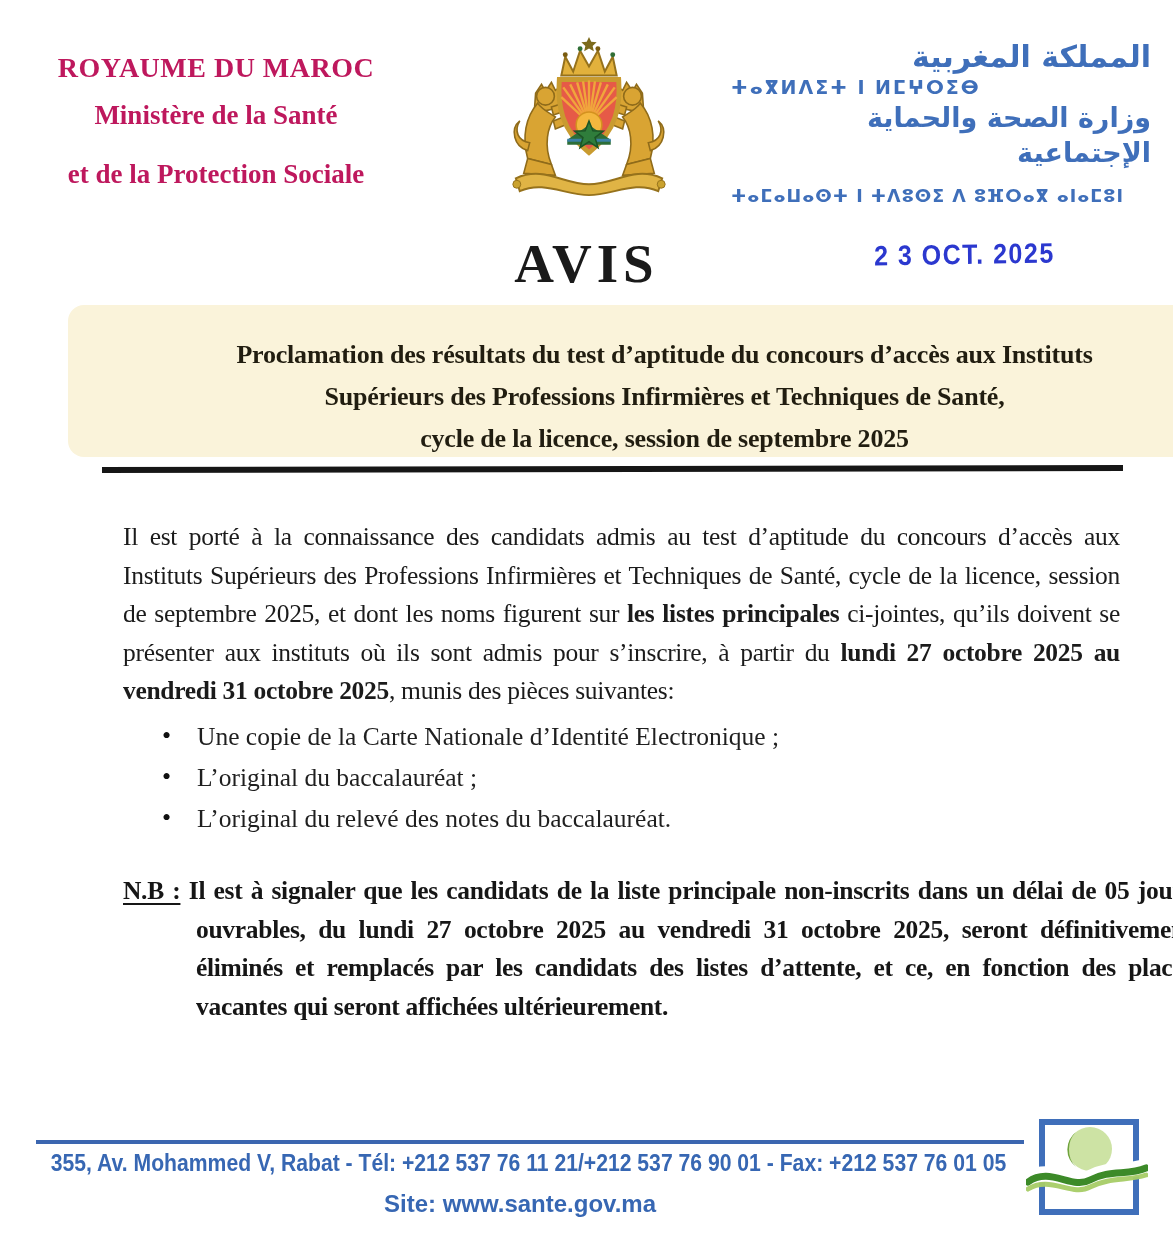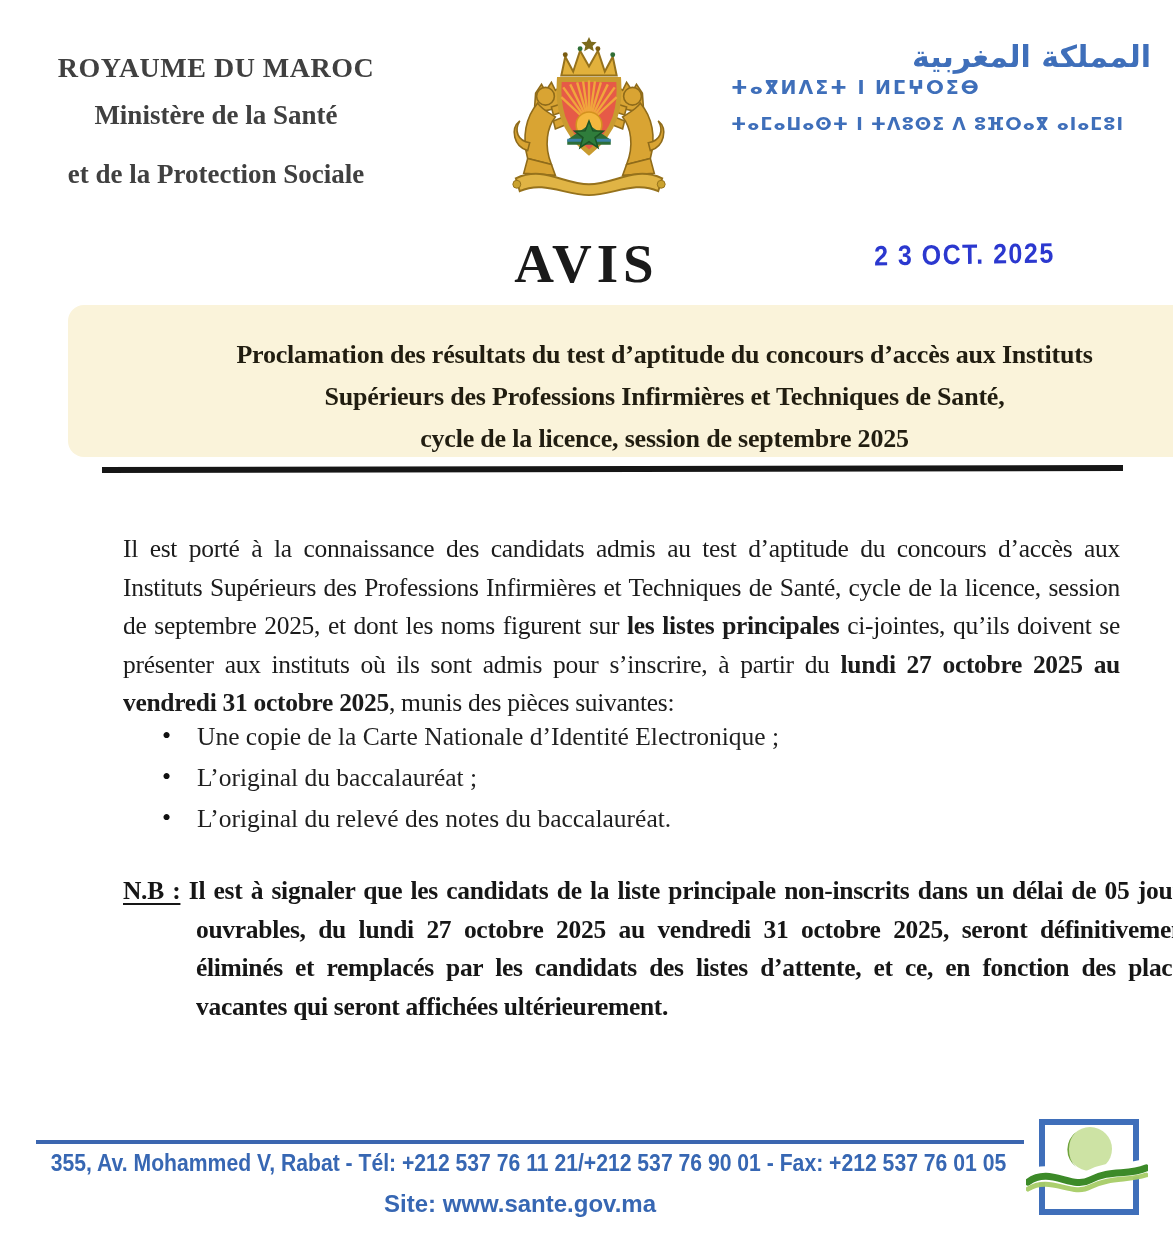--- a/index.html
+++ b/index.html
@@ -4,21 +4,21 @@
 <title>AVIS</title>
 <style>
   html,body { margin:0; padding:0; background:#ffffff; }
   .page {
     position:relative; width:1173px; height:1233px; background:#ffffff;
     font-family:"Liberation Serif", serif; color:#1f1f1f; overflow:hidden;
   }
   
   .header-left {
     position:absolute; left:36px; top:52px; width:360px; text-align:center;
-    color:#404040; font-weight:bold;
+    color:#be185d; font-weight:bold;
   }
   .hl1 { font-size:28px; letter-spacing:0.5px; margin-bottom:16px; }
   .hl2 { font-size:27px; margin-bottom:28px; }
   .hl3 { font-size:27px; }
   .coat { position:absolute; left:500px; top:32px; width:178px; height:172px; }
   .header-right {
     position:absolute; right:22px; top:38px; width:420px; 
     color:#3f6fba; font-weight:bold;
   }
   .ar1 { font-family:"DejaVu Sans", sans-serif; font-size:30px; direction:rtl; line-height:1.25; }
@@ -45,21 +45,21 @@
   .subject-line {
     font-size:26px; font-weight:bold; line-height:42px; color:#211d10;
     letter-spacing:-0.2px; white-space:nowrap;
   }
   .divider {
     position:absolute; left:102px; top:466px; width:1021px; height:6px;
     background:#161616; transform:rotate(-0.12deg);
   }
   
   .body-par {
-    position:absolute; left:123px; top:530px; width:997px; margin:0;
+    position:absolute; left:123px; top:518px; width:997px; margin:0;
     font-size:25.5px; line-height:38.5px; text-align:justify;
     letter-spacing:-0.3px; color:#1b1b1b;
   }
   .b { font-weight:bold; }
   .docs {
     position:absolute; left:160px; top:722px; width:840px; margin:0; padding:0;
     list-style:none;
   }
   .docs li { position:relative; padding-left:37px; font-size:25.5px; margin-bottom:11px; }
   .bullet { position:absolute; left:2px; top:-1px; font-size:26px; color:#111; }
@@ -151,20 +151,21 @@
 
       <path d="M16,146 C44,133 64,152 90,152 C116,152 136,133 164,146 L160,159 C136,148 114,163 90,163 C66,163 44,148 20,159 Z" fill="#e0b445" stroke="#96721c" stroke-width="2"></path>
       <circle cx="17" cy="152" r="4" fill="#caa22e" stroke="#96721c"></circle>
       <circle cx="163" cy="152" r="4" fill="#caa22e" stroke="#96721c"></circle>
     </svg>
   </div>
 
   <div class="header-right">
     <div class="ar1">المملكة المغربية</div>
     <div class="tf1">ⵜⴰⴳⵍⴷⵉⵜ ⵏ ⵍⵎⵖⵔⵉⴱ</div>
+    <div class="ar2">وزارة الصحة والحماية الإجتماعية</div>
     <div class="tf2">ⵜⴰⵎⴰⵡⴰⵙⵜ ⵏ ⵜⴷⵓⵙⵉ ⴷ ⵓⴼⵔⴰⴳ ⴰⵏⴰⵎⵓⵏ</div>
   </div>
 
   <div class="avis">AVIS</div>
   <div class="stamp">2 3 OCT. 2025</div>
 
   <div class="subject-box">
     <div class="subject-line">Proclamation des résultats du test d’aptitude du concours d’accès aux Instituts</div>
     <div class="subject-line">Supérieurs des Professions Infirmières et Techniques de Santé,</div>
     <div class="subject-line">cycle de la licence, session de septembre 2025</div>

